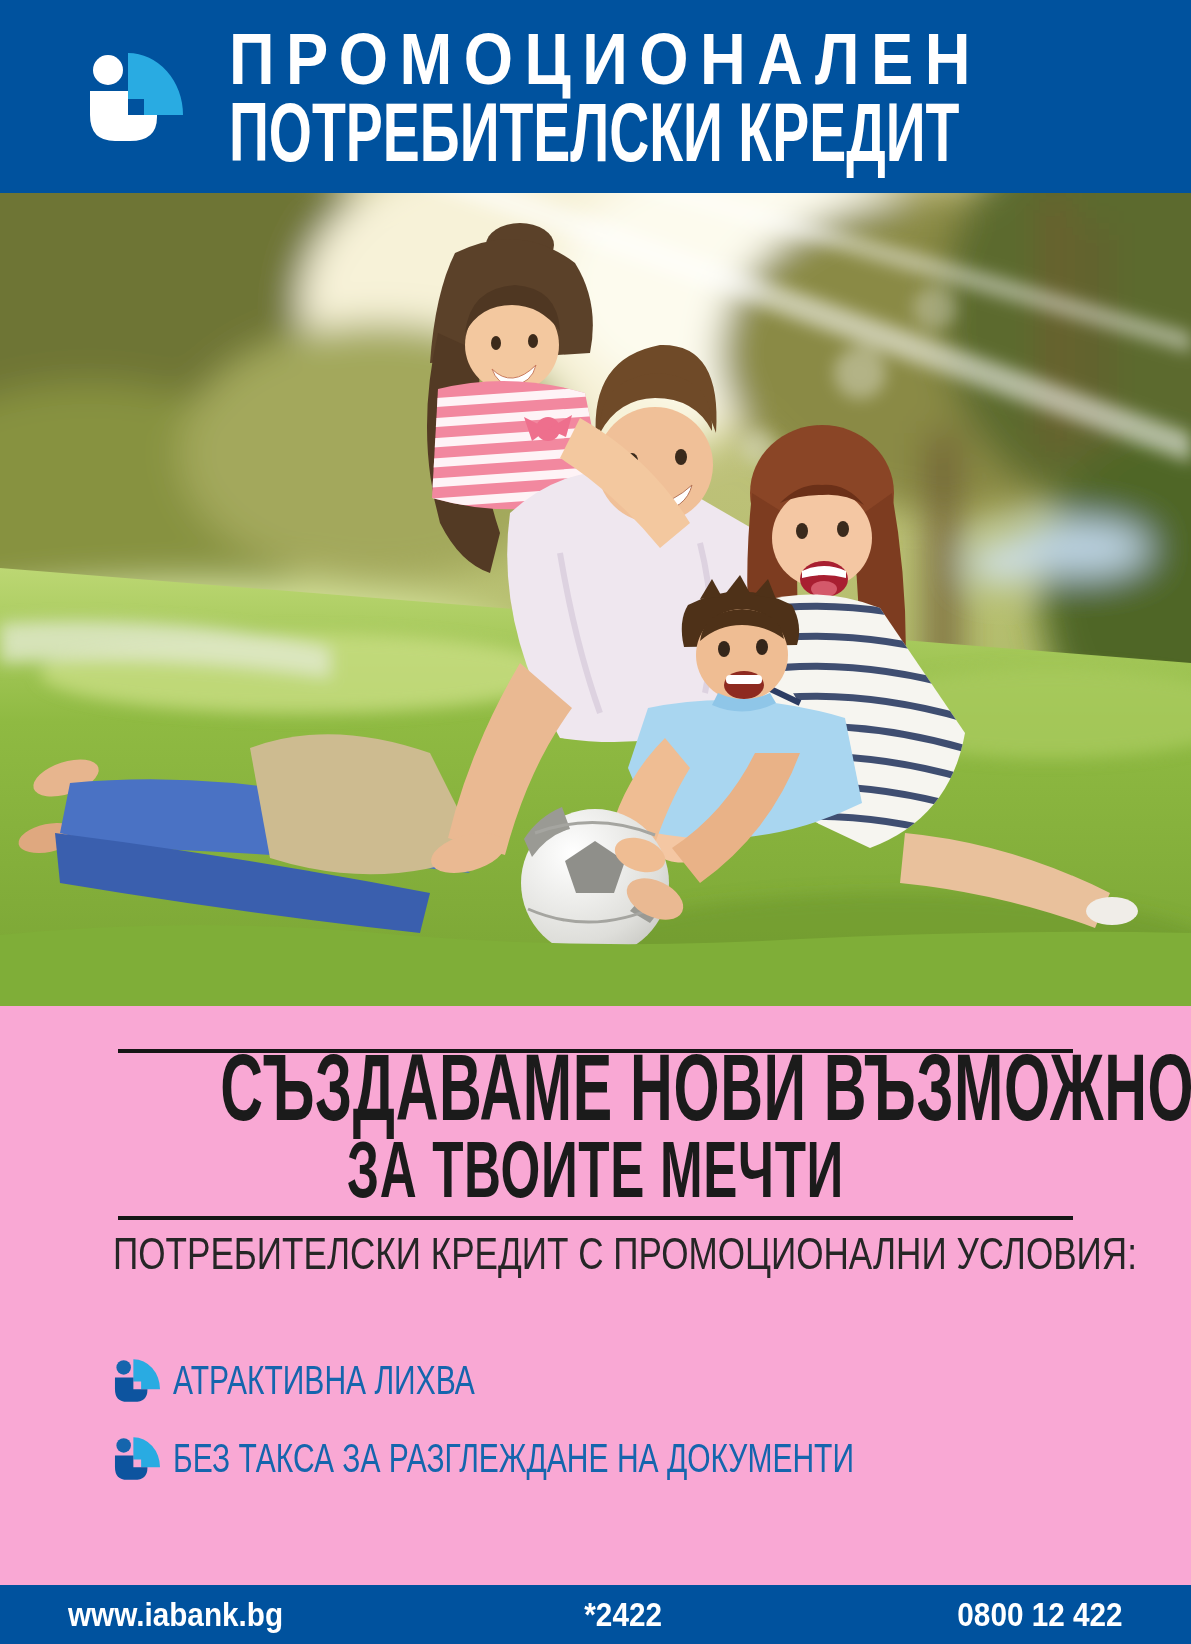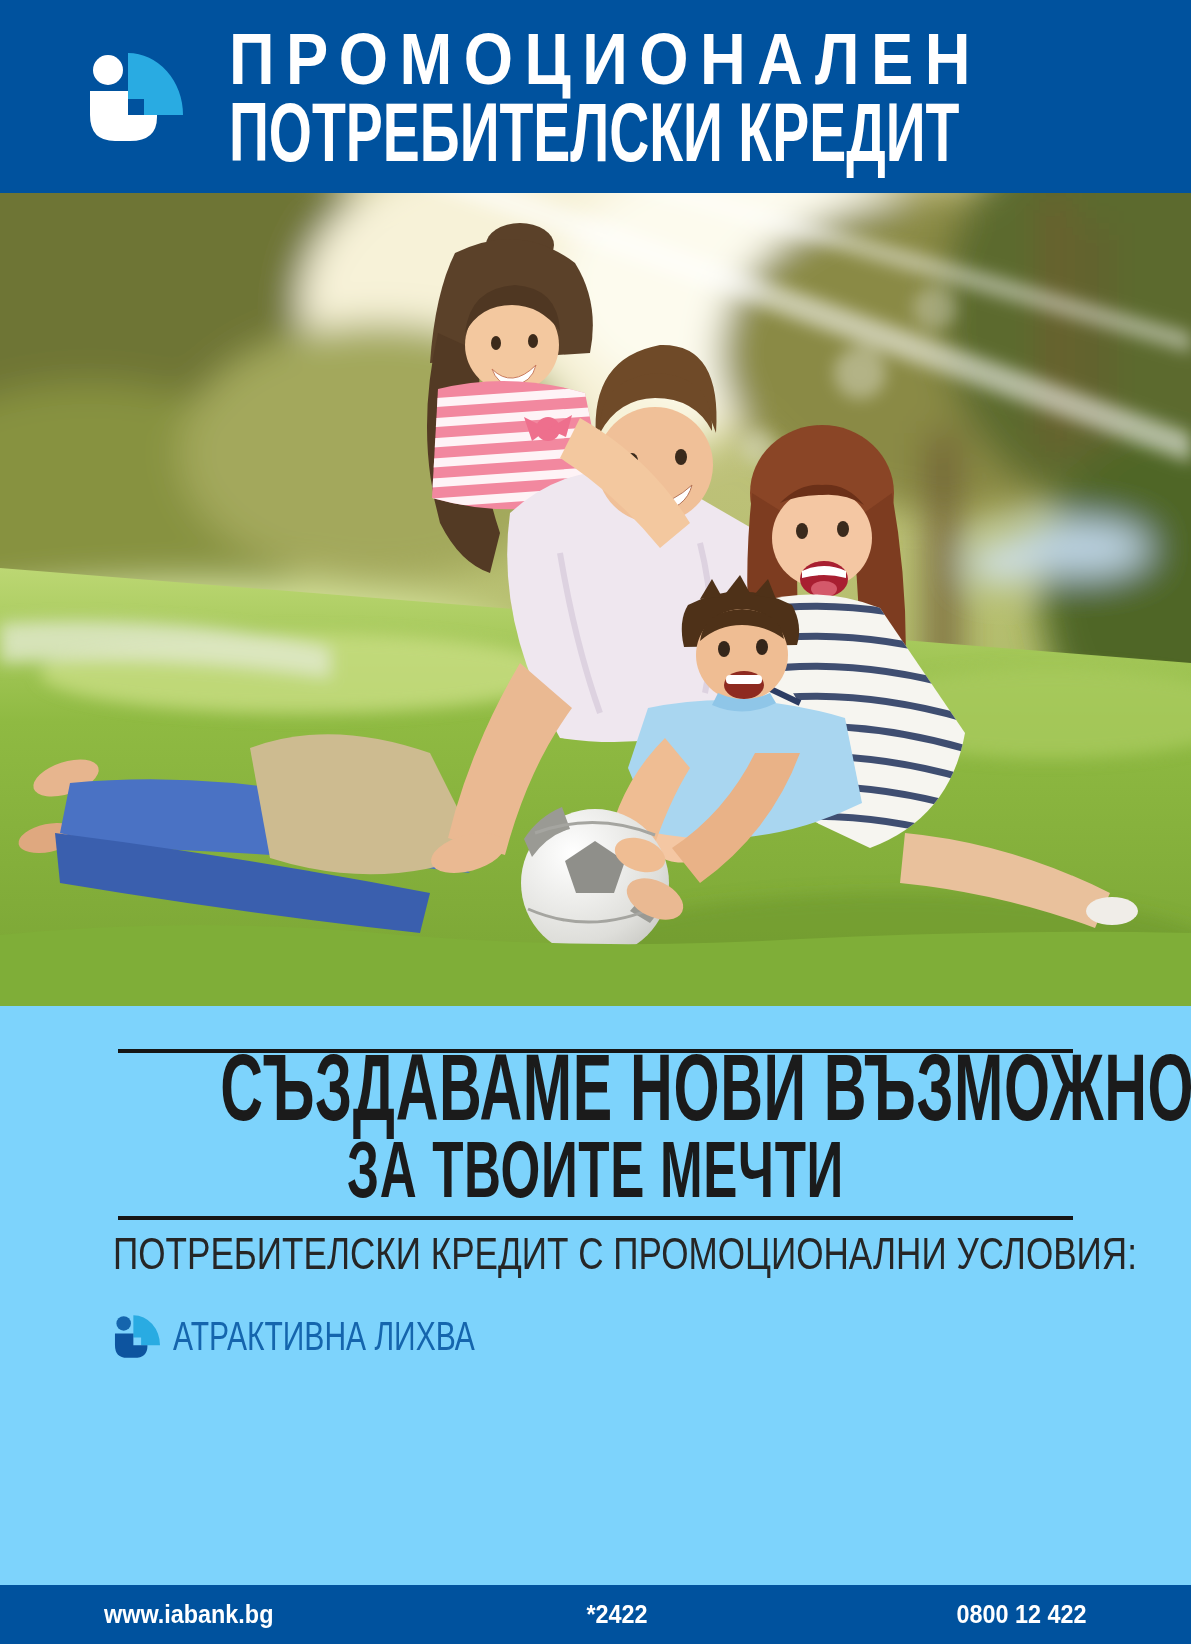--- a/index.html
+++ b/index.html
@@ -6,21 +6,21 @@
     --brand-blue:#00529E;
     --light-blue:#29ABE2;
     --bullet-blue:#1565AD;
     --headline-color:#1B1B1B;
   }
   *{margin:0;padding:0;box-sizing:border-box;}
   html,body{background:#e8e8e8;}
   body{font-family:"Liberation Sans", sans-serif;}
   .page{
     position:relative;width:1191px;height:1644px;margin:0 auto;
-    background:#7dd3fc;overflow:hidden;
+    background:#f9a8d4;overflow:hidden;
   }
 
   
   .header{
     position:absolute;top:0;left:0;width:1191px;height:193px;
     background:var(--brand-blue,#00529E);
   }
   .logo{position:absolute;left:88px;top:53px;width:95px;height:88px;}
   .logo-header .part-main{fill:#ffffff;}
   .logo-header .part-body{fill:#ffffff;}
@@ -53,37 +53,37 @@
     font-size:80px;line-height:76px;letter-spacing:1px;
     transform:scaleX(.64);transform-origin:center;
   }
   .subhead{
     position:absolute;left:113px;top:1228px;color:#262626;
     font-size:45px;font-weight:400;line-height:52px;white-space:nowrap;
     transform:scaleX(.78);transform-origin:left center;letter-spacing:0;
   }
 
   
-  .bullets{position:absolute;left:114px;top:1312px;width:1000px;}
+  .bullets{position:absolute;left:114px;top:1356px;width:1000px;}
   .bullet-row{display:flex;align-items:center;height:48px;margin-bottom:30px;}
   .bullet-icon{width:46px;height:43px;flex:0 0 auto;margin-right:13px;}
   .logo-bullet .part-main{fill:var(--bullet-blue,#1565AD);}
   .logo-bullet .part-body{fill:#0D549F;}
   .logo-bullet .part-accent{fill:var(--light-blue,#29ABE2);}
   .bullet-label{
     color:var(--bullet-blue,#1565AD);font-size:40px;font-weight:400;line-height:48px;
     white-space:nowrap;transform:scaleX(.75);transform-origin:left center;
   }
 
   
   .footer{
     position:absolute;left:0;bottom:0;width:1191px;height:59px;
     background:var(--brand-blue,#00529E);
     display:flex;align-items:center;justify-content:space-between;
-    padding:0 104px;color:#fff;font-weight:bold;font-size:26px;
+    padding:0 68px;color:#fff;font-weight:bold;font-size:33px;
   }
   .footer .f-left{transform:scaleX(.9);transform-origin:left center;white-space:nowrap;}
   .footer .f-center{transform:scaleX(.9);transform-origin:center;white-space:nowrap;}
   .footer .f-right{transform:scaleX(.9);transform-origin:right center;white-space:nowrap;}
 </style>
 </head>
 <body>
 
 <div class="page">
 
@@ -280,20 +280,28 @@
 
   <div class="bullets">
     <div class="bullet-row">
       <svg class="bullet-icon logo-bullet" viewBox="0 0 95 88" aria-hidden="true">
         <circle class="part-main" cx="20" cy="17" r="15"></circle>
         <path class="part-accent" d="M40,0 A55,62 0 0 1 95,62 L56,62 L56,46 L40,46 Z"></path>
         <path class="part-body" d="M2,38 L40,38 L40,62 L69,62 L69,64 Q69,88 42,88 L27,88 Q2,88 2,62 Z"></path>
       </svg>
       <div class="bullet-label">АТРАКТИВНА ЛИХВА</div>
     </div>
+    <div class="bullet-row">
+      <svg class="bullet-icon logo-bullet" viewBox="0 0 95 88" aria-hidden="true">
+        <circle class="part-main" cx="20" cy="17" r="15"></circle>
+        <path class="part-accent" d="M40,0 A55,62 0 0 1 95,62 L56,62 L56,46 L40,46 Z"></path>
+        <path class="part-body" d="M2,38 L40,38 L40,62 L69,62 L69,64 Q69,88 42,88 L27,88 Q2,88 2,62 Z"></path>
+      </svg>
+      <div class="bullet-label">БЕЗ ТАКСА ЗА РАЗГЛЕЖДАНЕ НА ДОКУМЕНТИ</div>
+    </div>
   </div>
 
   <div class="footer">
     <span class="f-left">www.iabank.bg</span>
     <span class="f-center">*2422</span>
     <span class="f-right">0800 12 422</span>
   </div>
 
 </div>
 

